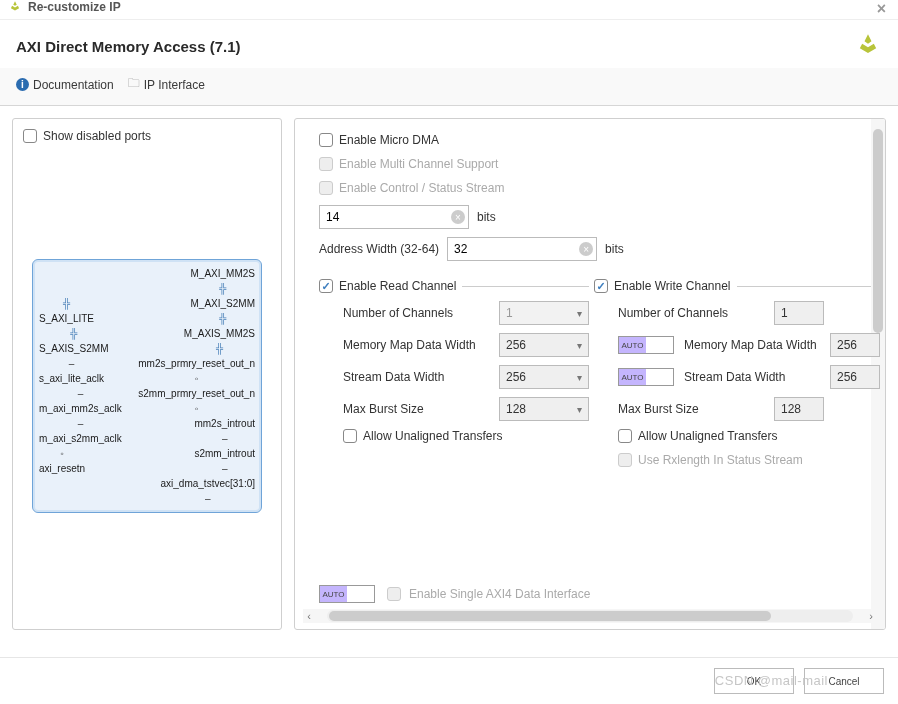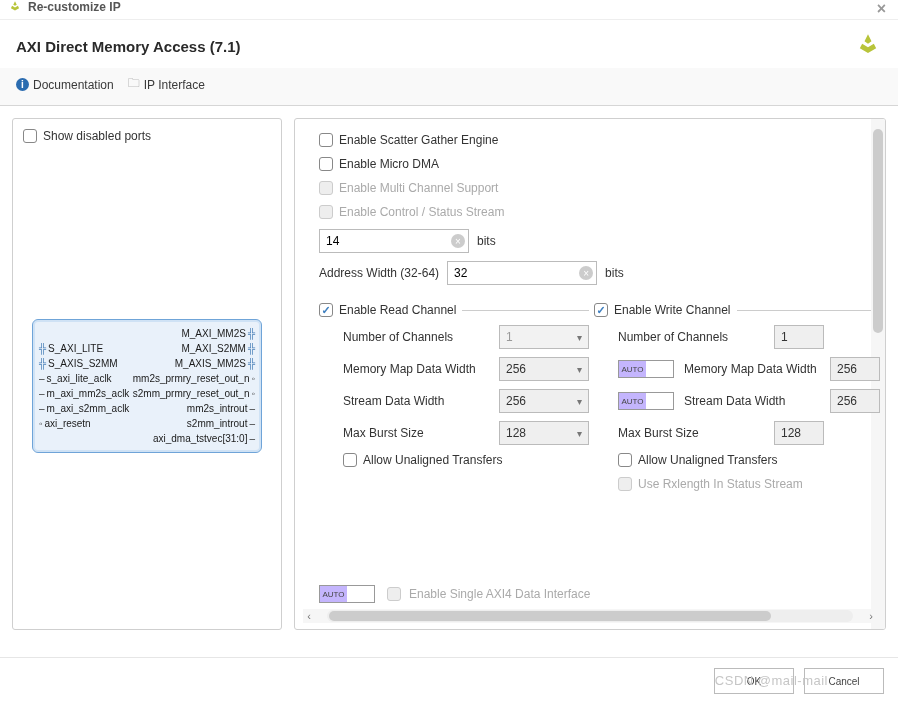--- a/index.html
+++ b/index.html
@@ -47,21 +47,21 @@
   .hscroll { height: 14px; margin: 2px 8px 6px 8px; background: #f6f6f6; display: flex; align-items: center; position: relative; }
   .hscroll .track { flex: 1; height: 12px; background: #eee; border-radius: 6px; margin: 0 12px; position: relative; }
   .hscroll .thumb { position: absolute; left: 2px; top: 1px; width: 84%; height: 10px; background: #ccc; border-radius: 6px; }
   .hscroll .arrow { width: 12px; color: #777; text-align: center; font-size: 11px; }
   .vscroll { position: absolute; top: 0; right: 0; width: 14px; height: 100%; background: #f6f6f6; }
   .vscroll .vthumb { position: absolute; right: 2px; top: 10px; width: 10px; height: 40%; background: #ccc; border-radius: 6px; }
   
   .block-wrap { flex: 1; display: flex; align-items: center; justify-content: center; }
   .block { width: 230px; border: 1px solid #6fa4d8; border-radius: 6px; background: #e9f1fa; padding: 6px 4px; box-shadow: 0 0 0 2px #cfe2f5 inset; }
   .block-row { display: flex; justify-content: space-between; align-items: center; font-size: 10px; color: #1a1a1a; padding: 1px 2px; line-height: 13px; }
-  .block-row .l, .block-row .r { display: flex; align-items: center; gap: 2px; }
+  .block-row .l, .block-row .r { display: flex; align-items: center; gap: 2px; flex-direction: column; }
   .pin { color: #4a80b8; font-weight: bold; font-size: 10px; }
   .pin-dash { color: #333; } 
   
   .footer { position: absolute; bottom: 0; left: 0; right: 0; padding: 10px 14px; display: flex; justify-content: flex-end; gap: 10px; align-items: center; border-top: 1px solid #e6e6e6; }
   .btn { min-width: 80px; height: 26px; border: 1px solid #bbb; background: #fff; font-size: 10px; color: #444; }
   .watermark { position: absolute; right: 70px; bottom: 16px; color: #c6c6c6; font-size: 13px; letter-spacing: 0.5px; pointer-events: none; }
   svg.logo-svg path { fill: #b8c43a; }
 </style>
 </head>
 <body>
@@ -180,24 +180,20 @@
     </div>
   </div>
 
   <div class="right-panel">
     <div class="vscroll">
         <div class="vthumb"></div>
       </div>
     <div class="right-scroll">
       <div class="checkbox-row">
         <span class="checkbox"></span>
-        <span>Enable Scatter Gather Engine</span>
-      </div>
-      <div class="checkbox-row">
-        <span class="checkbox"></span>
         <span>Enable Micro DMA</span>
       </div>
       <div class="checkbox-row disabled">
         <span class="checkbox disabled-bx"></span>
         <span>Enable Multi Channel Support</span>
       </div>
       <div class="checkbox-row disabled">
         <span class="checkbox disabled-bx"></span>
         <span>Enable Control / Status Stream</span>
       </div>

